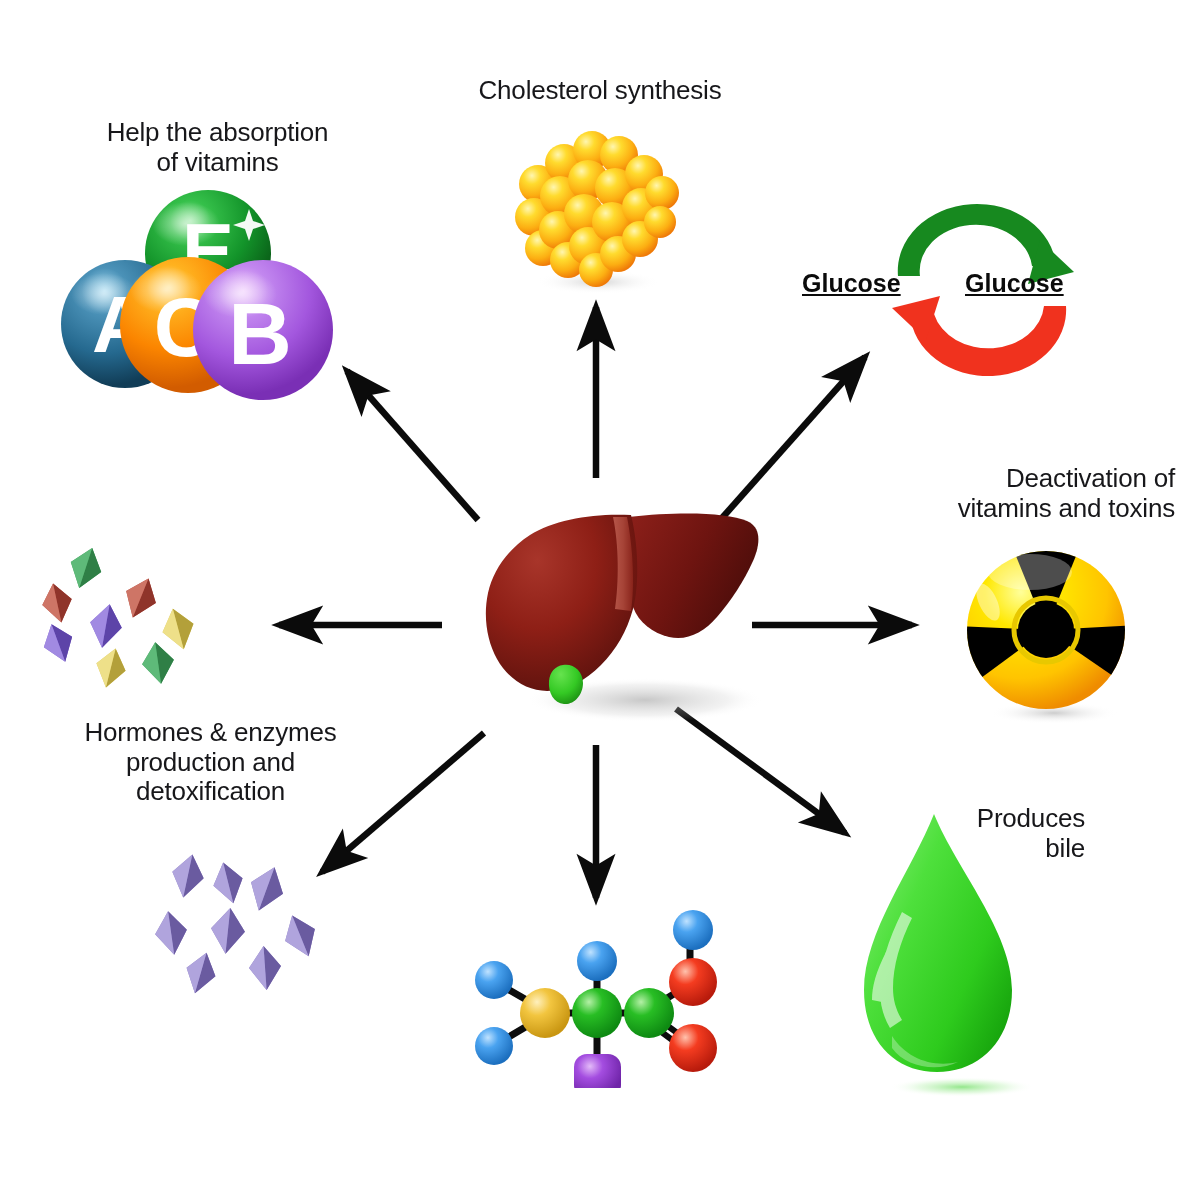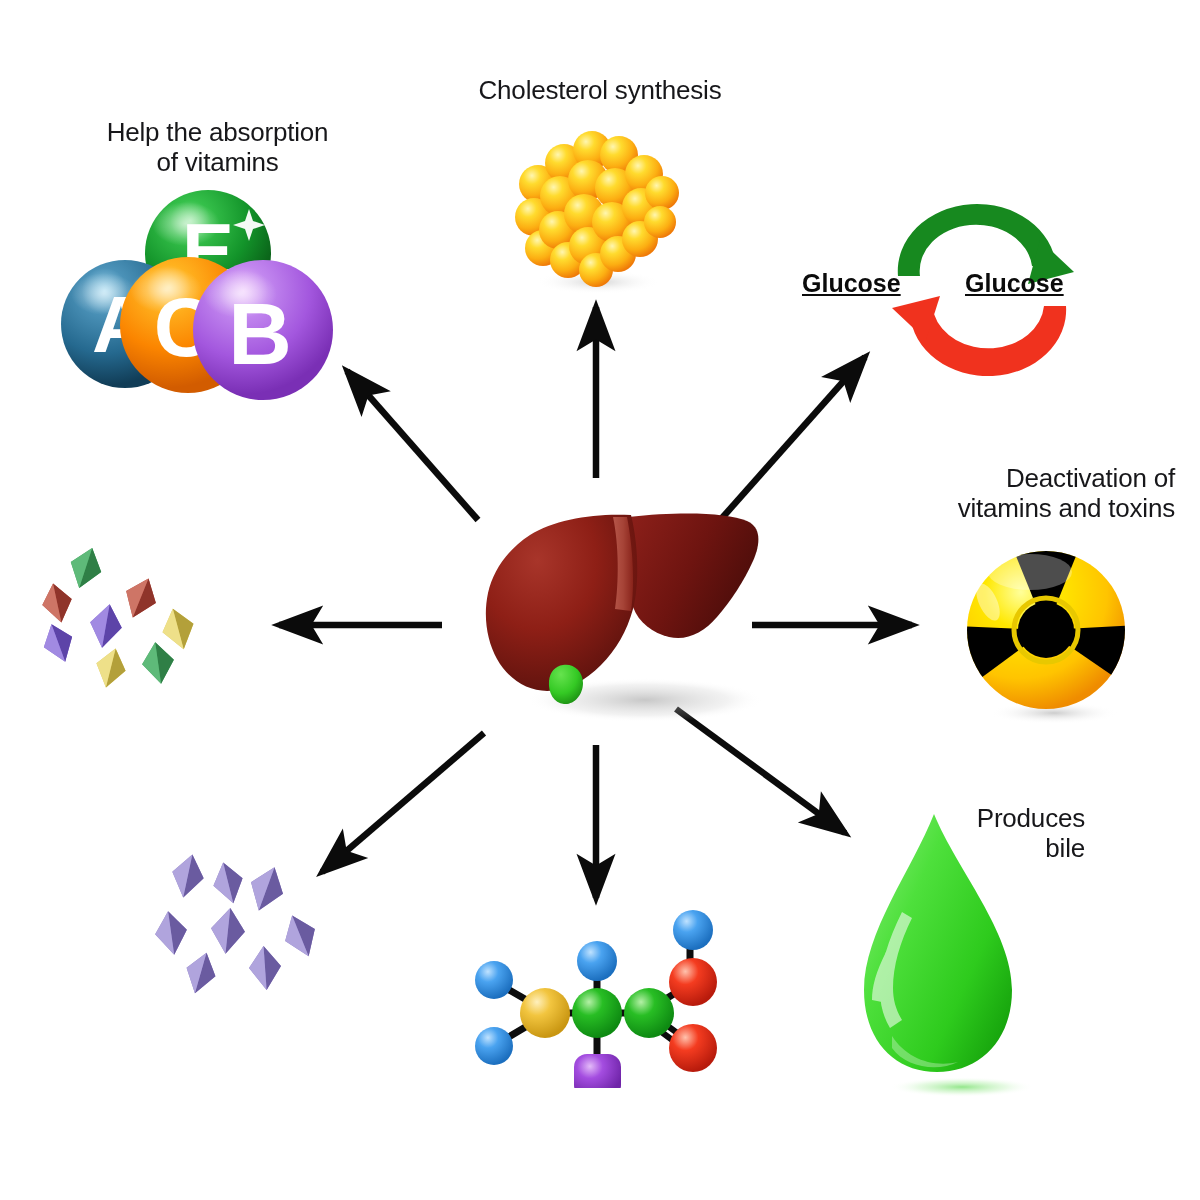--- a/index.html
+++ b/index.html
@@ -460,14 +460,17 @@
 
   <div class="label lbl-center" style="left:420px; top:76px; width:360px;">Cholesterol synthesis</div>
 
   <div class="label lbl-right" style="left:830px; top:464px; width:345px;">Deactivation of
 vitamins and toxins</div>
 
   <div class="label lbl-right" style="left:830px; top:804px; width:255px;">Produces
 bile</div>
 
 
+  <div class="label lbl-center" style="left:48px; top:718px; width:325px;">Hormones &amp; enzymes
+production and
+detoxification</div>
 
 </div>
 
 </body></html>

